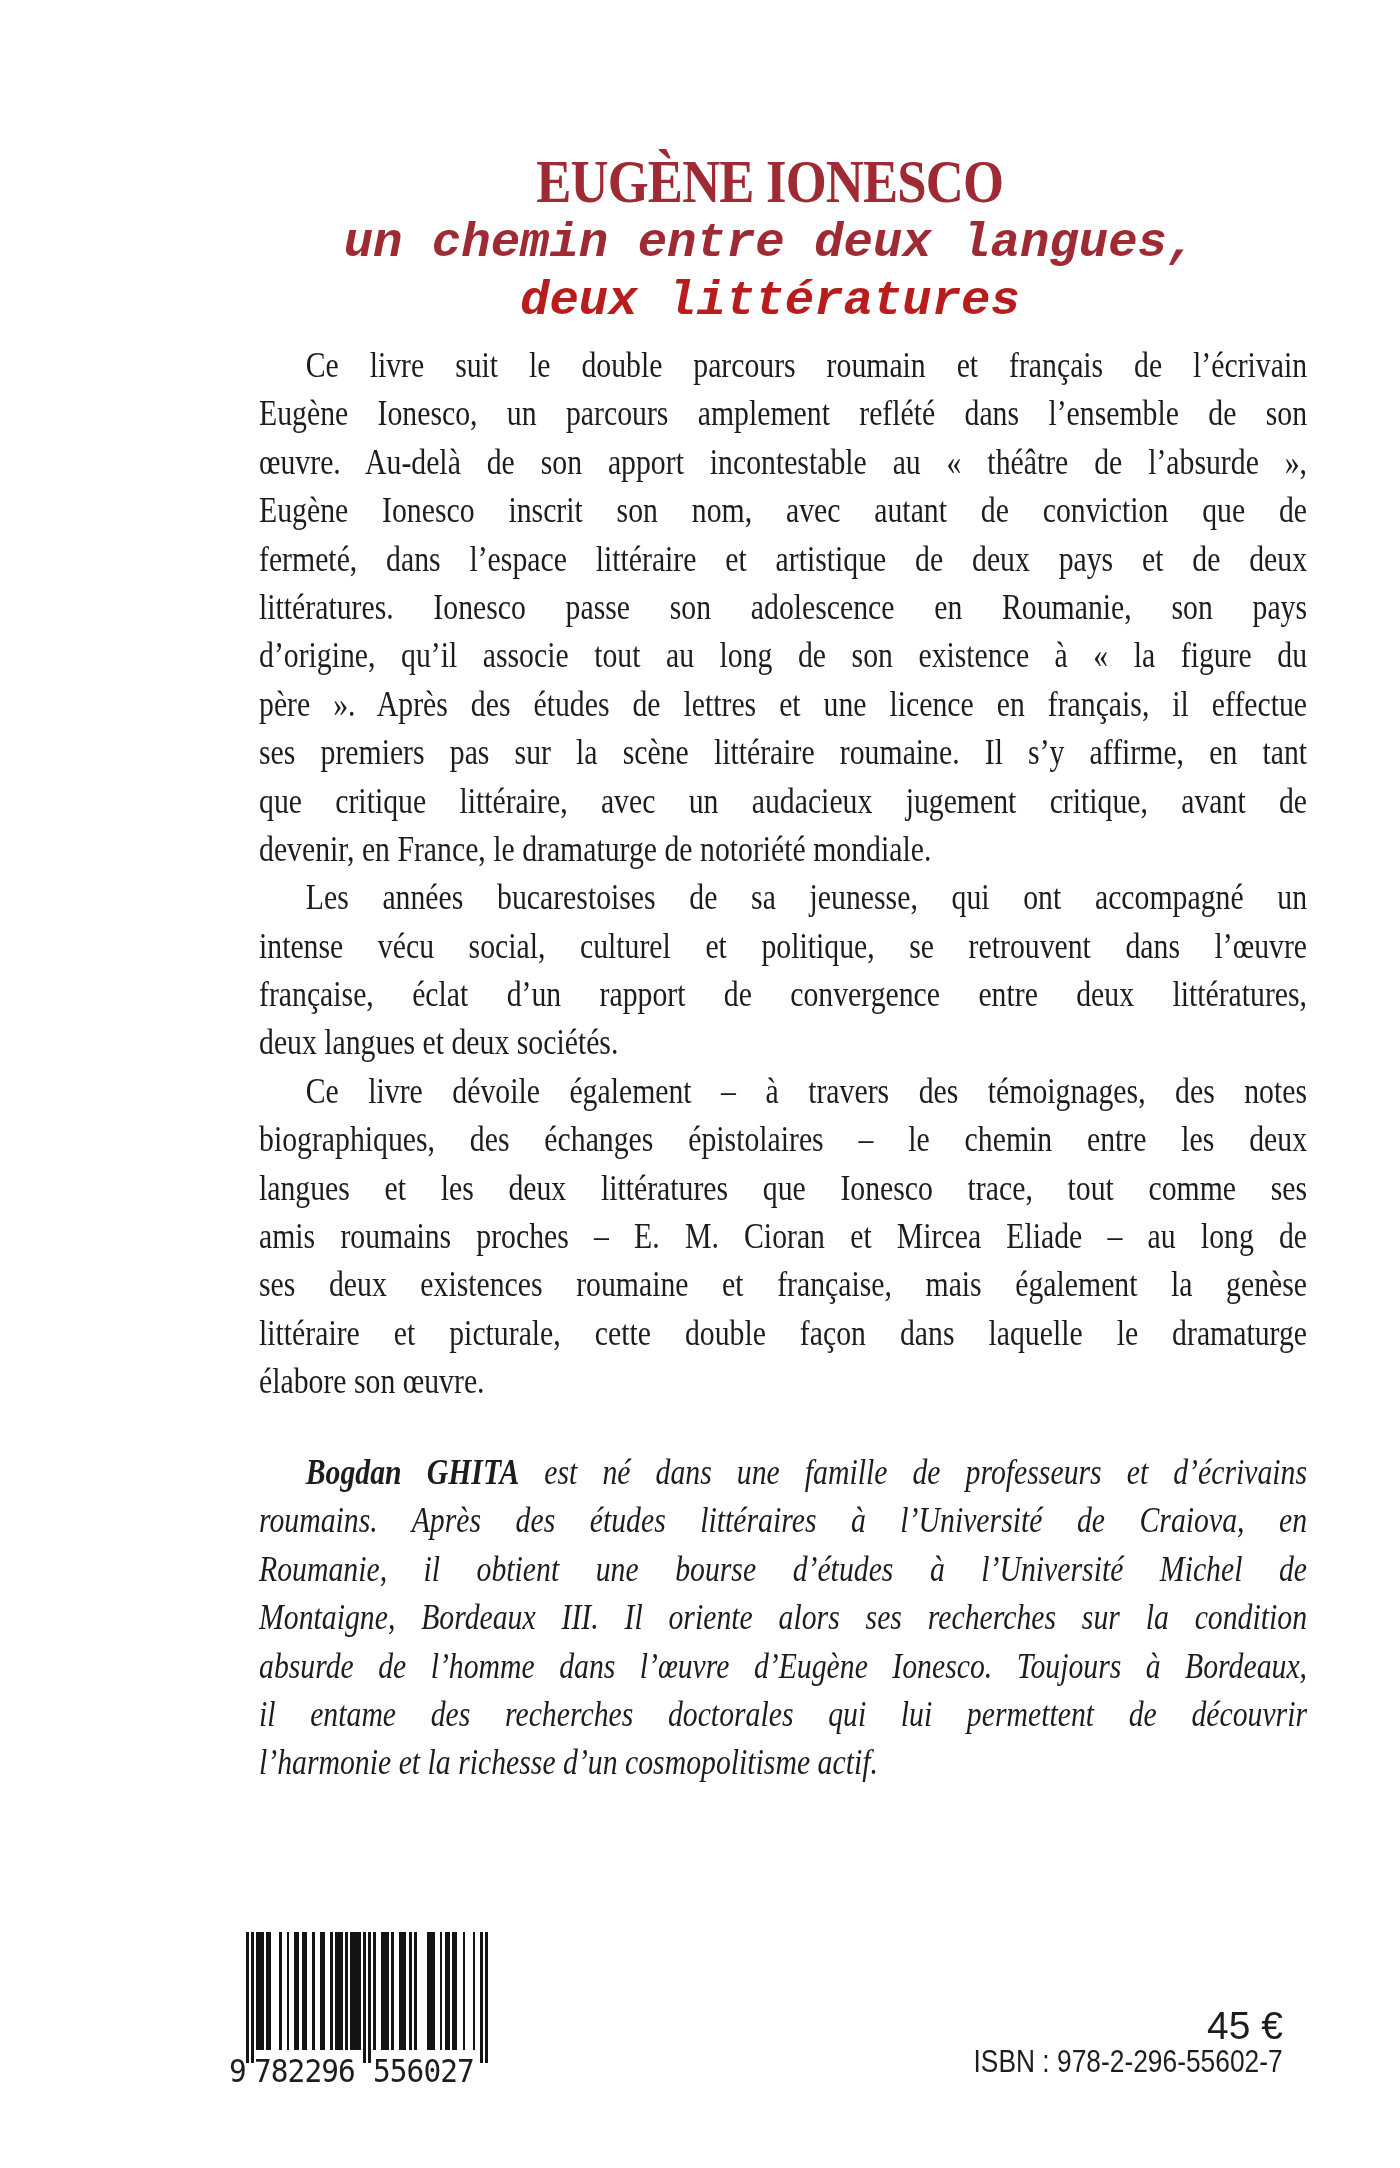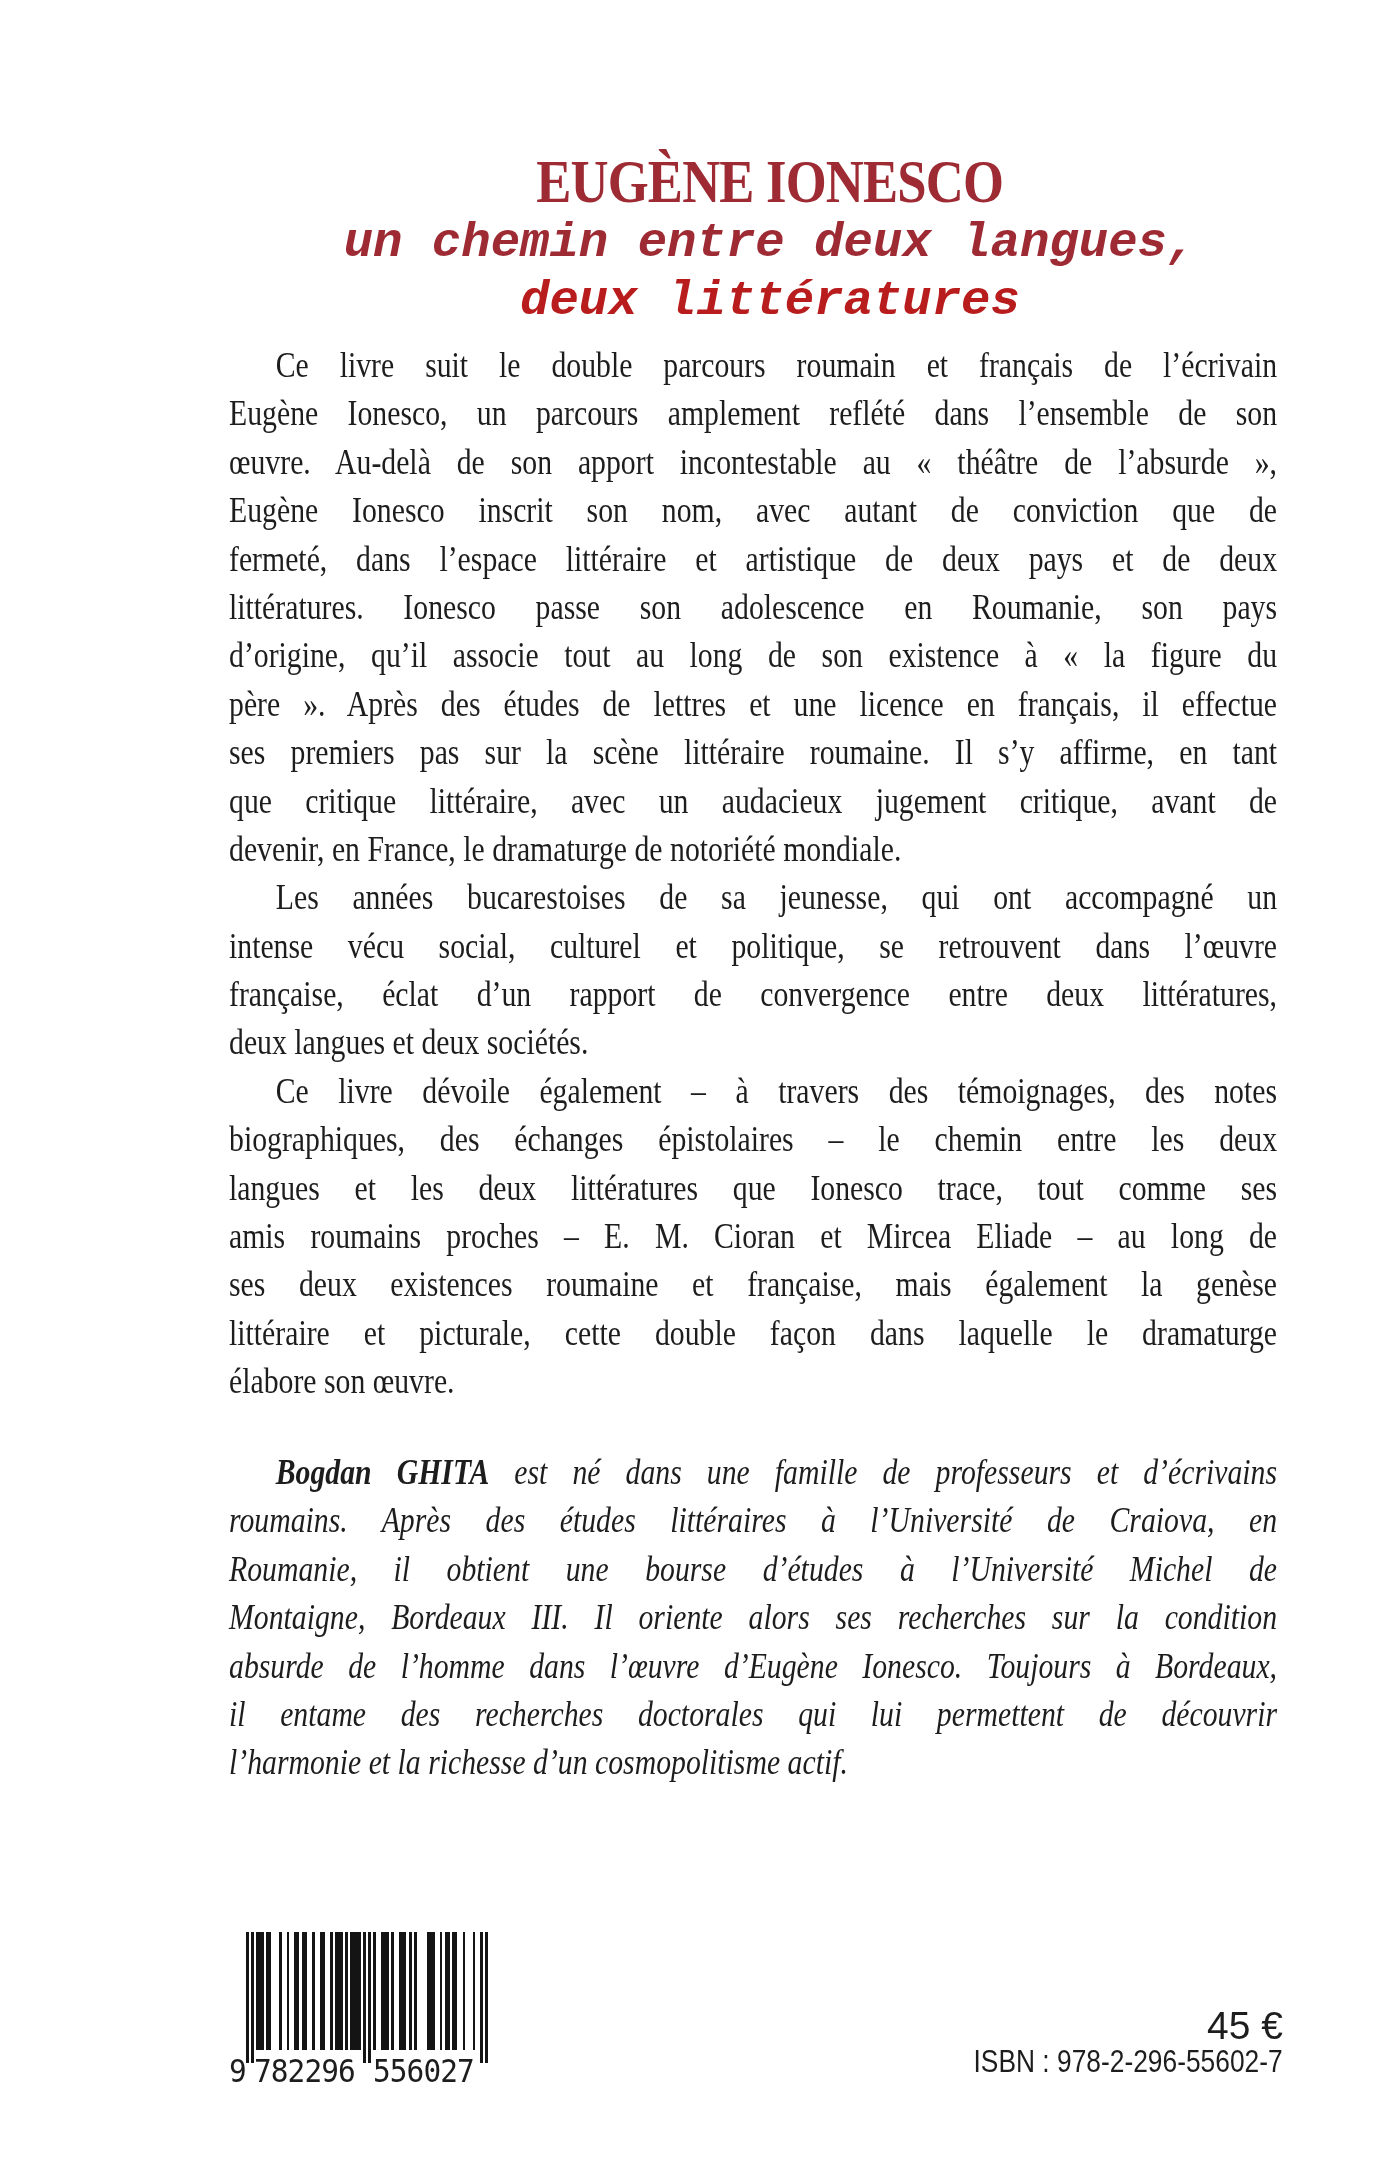--- a/index.html
+++ b/index.html
@@ -8,21 +8,21 @@
     background:#ffffff; font-family:"Liberation Serif","DejaVu Serif",serif;margin-left:20px;
   }
 
   
   .title-block { position:absolute; left:125px; top:148px; width:1250px; text-align:center; }
   .book-title { margin:0; font-size:62px; line-height:66px; font-weight:bold; letter-spacing:-1px; }
   .book-title .squeeze { display:inline-block; transform:scaleX(0.85); transform-origin:50% 50%; white-space:nowrap; }
   .subtitle { font-size:49px; line-height:58px; font-weight:bold; font-style:italic; white-space:nowrap;font-family:Liberation Mono, monospace; }
 
   
-  .text-col { position:absolute; left:209px; width:1048px; font-size:35px; }
+  .text-col { position:absolute; left:239px; width:1048px; font-size:35px; }
   .synopsis { top:342px; }
   .bio { top:1449px; font-style:italic; }
   .line {
     width:1233px; height:48.4px; line-height:48.4px;
     transform:scaleX(0.85); transform-origin:0 0;
     text-align:justify; text-align-last:justify; text-justify:inter-word;
     white-space:normal; overflow:visible;
   }
   .line.first { text-indent:55px; }
   .line.last  { text-align-last:left; }

